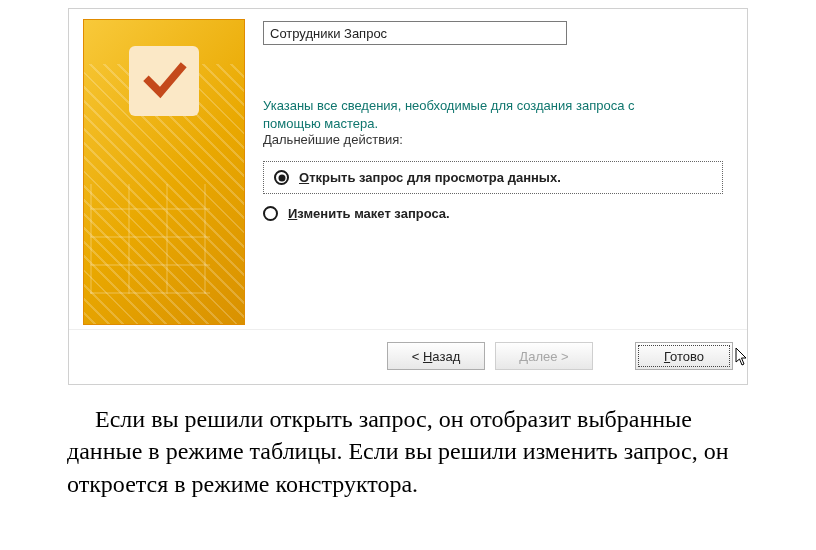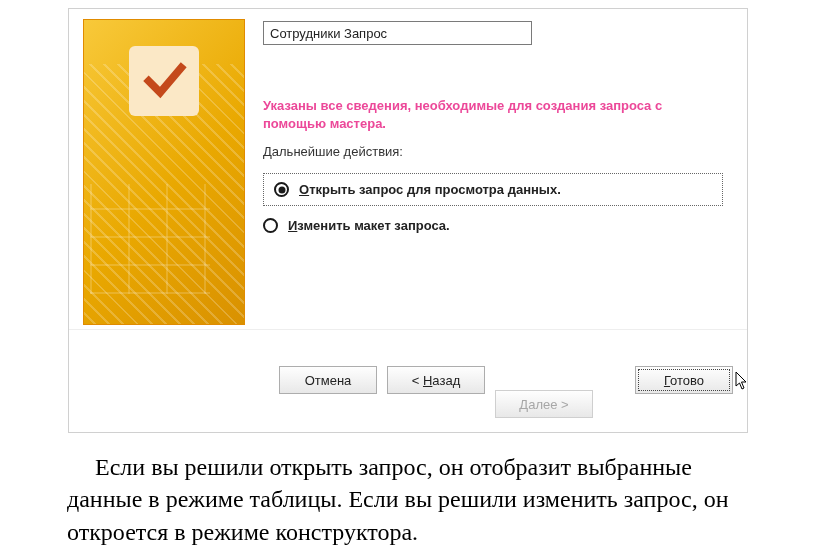--- a/index.html
+++ b/index.html
@@ -91,37 +91,36 @@
   .form-area {
     flex: 1;
     padding-top: 2px;
   }
   .label {
     font-weight: 600;
     margin-bottom: 6px;
     color: #222;
   }
   .text-input {
-    width: 269px;
+    width: 304px;
     height: 24px;
     border: 1px solid #7a7a7a;
     padding: 2px 6px;
     font-size: 13px;
     font-family: inherit;
     background: #fff;
     color: #222;
   }
   .info-block {
     margin-top: 52px;
   }
   .info-text {
-    font-weight: 700;
-    color: #ec4899;
+    font-weight: 400;
+    color: #0f766e;
     line-height: 1.35;
-    margin-bottom: 12px;
     max-width: 430px;
   }
   .subhead {
     color: #333;
     margin-bottom: 14px;
   }
   .options {
     margin-top: 6px;
     padding-right: 10px;
   }
@@ -176,21 +175,20 @@
     font-family: inherit;
     color: #222;
     display: flex;
     align-items: center;
     justify-content: center;
     cursor: default;
   }
   .btn.disabled {
     color: #a7a7a7;
     border-color: #cfcfcf;
-    margin-top: 48px;
   }
   .btn.focus-ring {
     outline: 1px dotted #444;
     outline-offset: -4px;
     margin-left: 32px;
   }
   .btn .u { text-decoration: underline; }
   .cursor {
     position: absolute;
     right: -2px;
@@ -239,23 +237,20 @@
               <div class="radio"></div>
               <span class="option-label"><span class="u">И</span><span>зменить макет запроса.</span></span>
             </div>
           </div>
         </div>
       </div>
     </div>
 
     <div class="button-row">
       <div class="btn">
-        <span>Отмена</span>
-      </div>
-      <div class="btn">
         <span><span>&lt; </span><span class="u">Н</span><span>азад</span></span>
       </div>
       <div class="btn disabled">
         <span><span class="u">Д</span><span>алее &gt;</span></span>
       </div>
       <div class="btn focus-ring" style="position:relative;">
         <span><span class="u">Г</span><span>отово</span></span>
       </div>
       <svg class="cursor" viewBox="0 0 14 20">
         <path d="M1 1 L1 15 L4.5 12 L7 18 L9 17 L6.5 11 L11 11 Z" fill="#fff" stroke="#000" stroke-width="1"></path>

